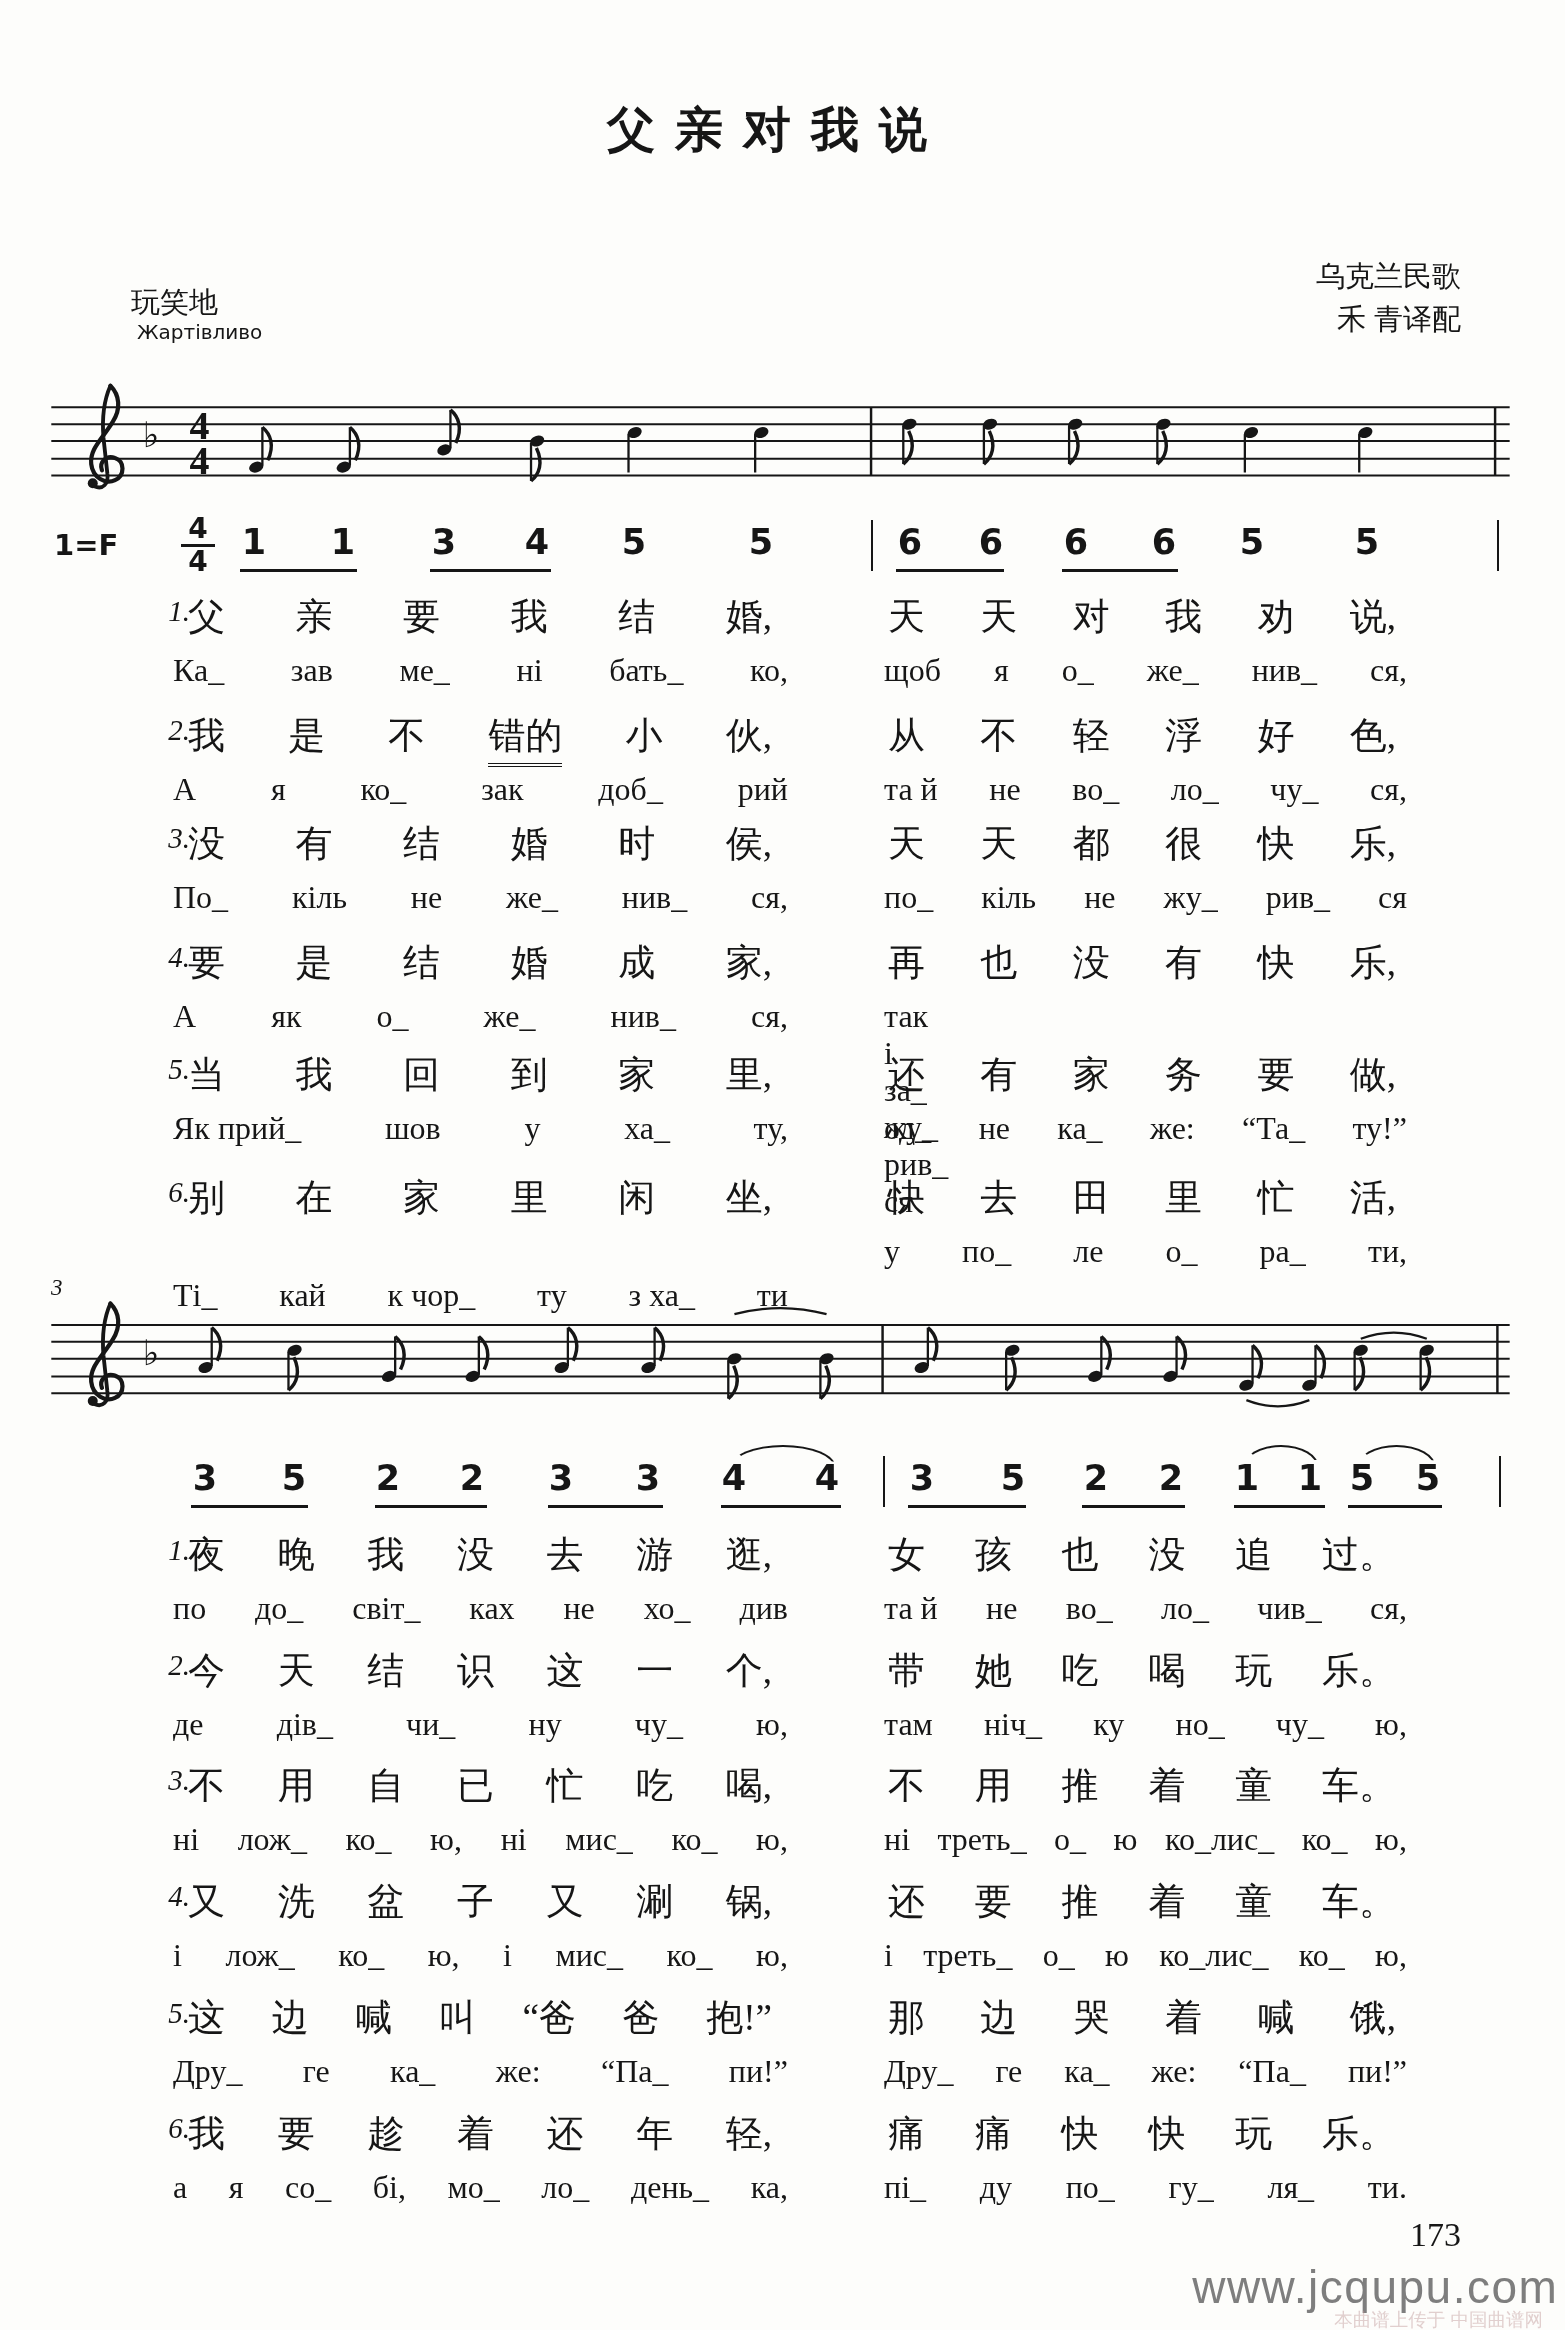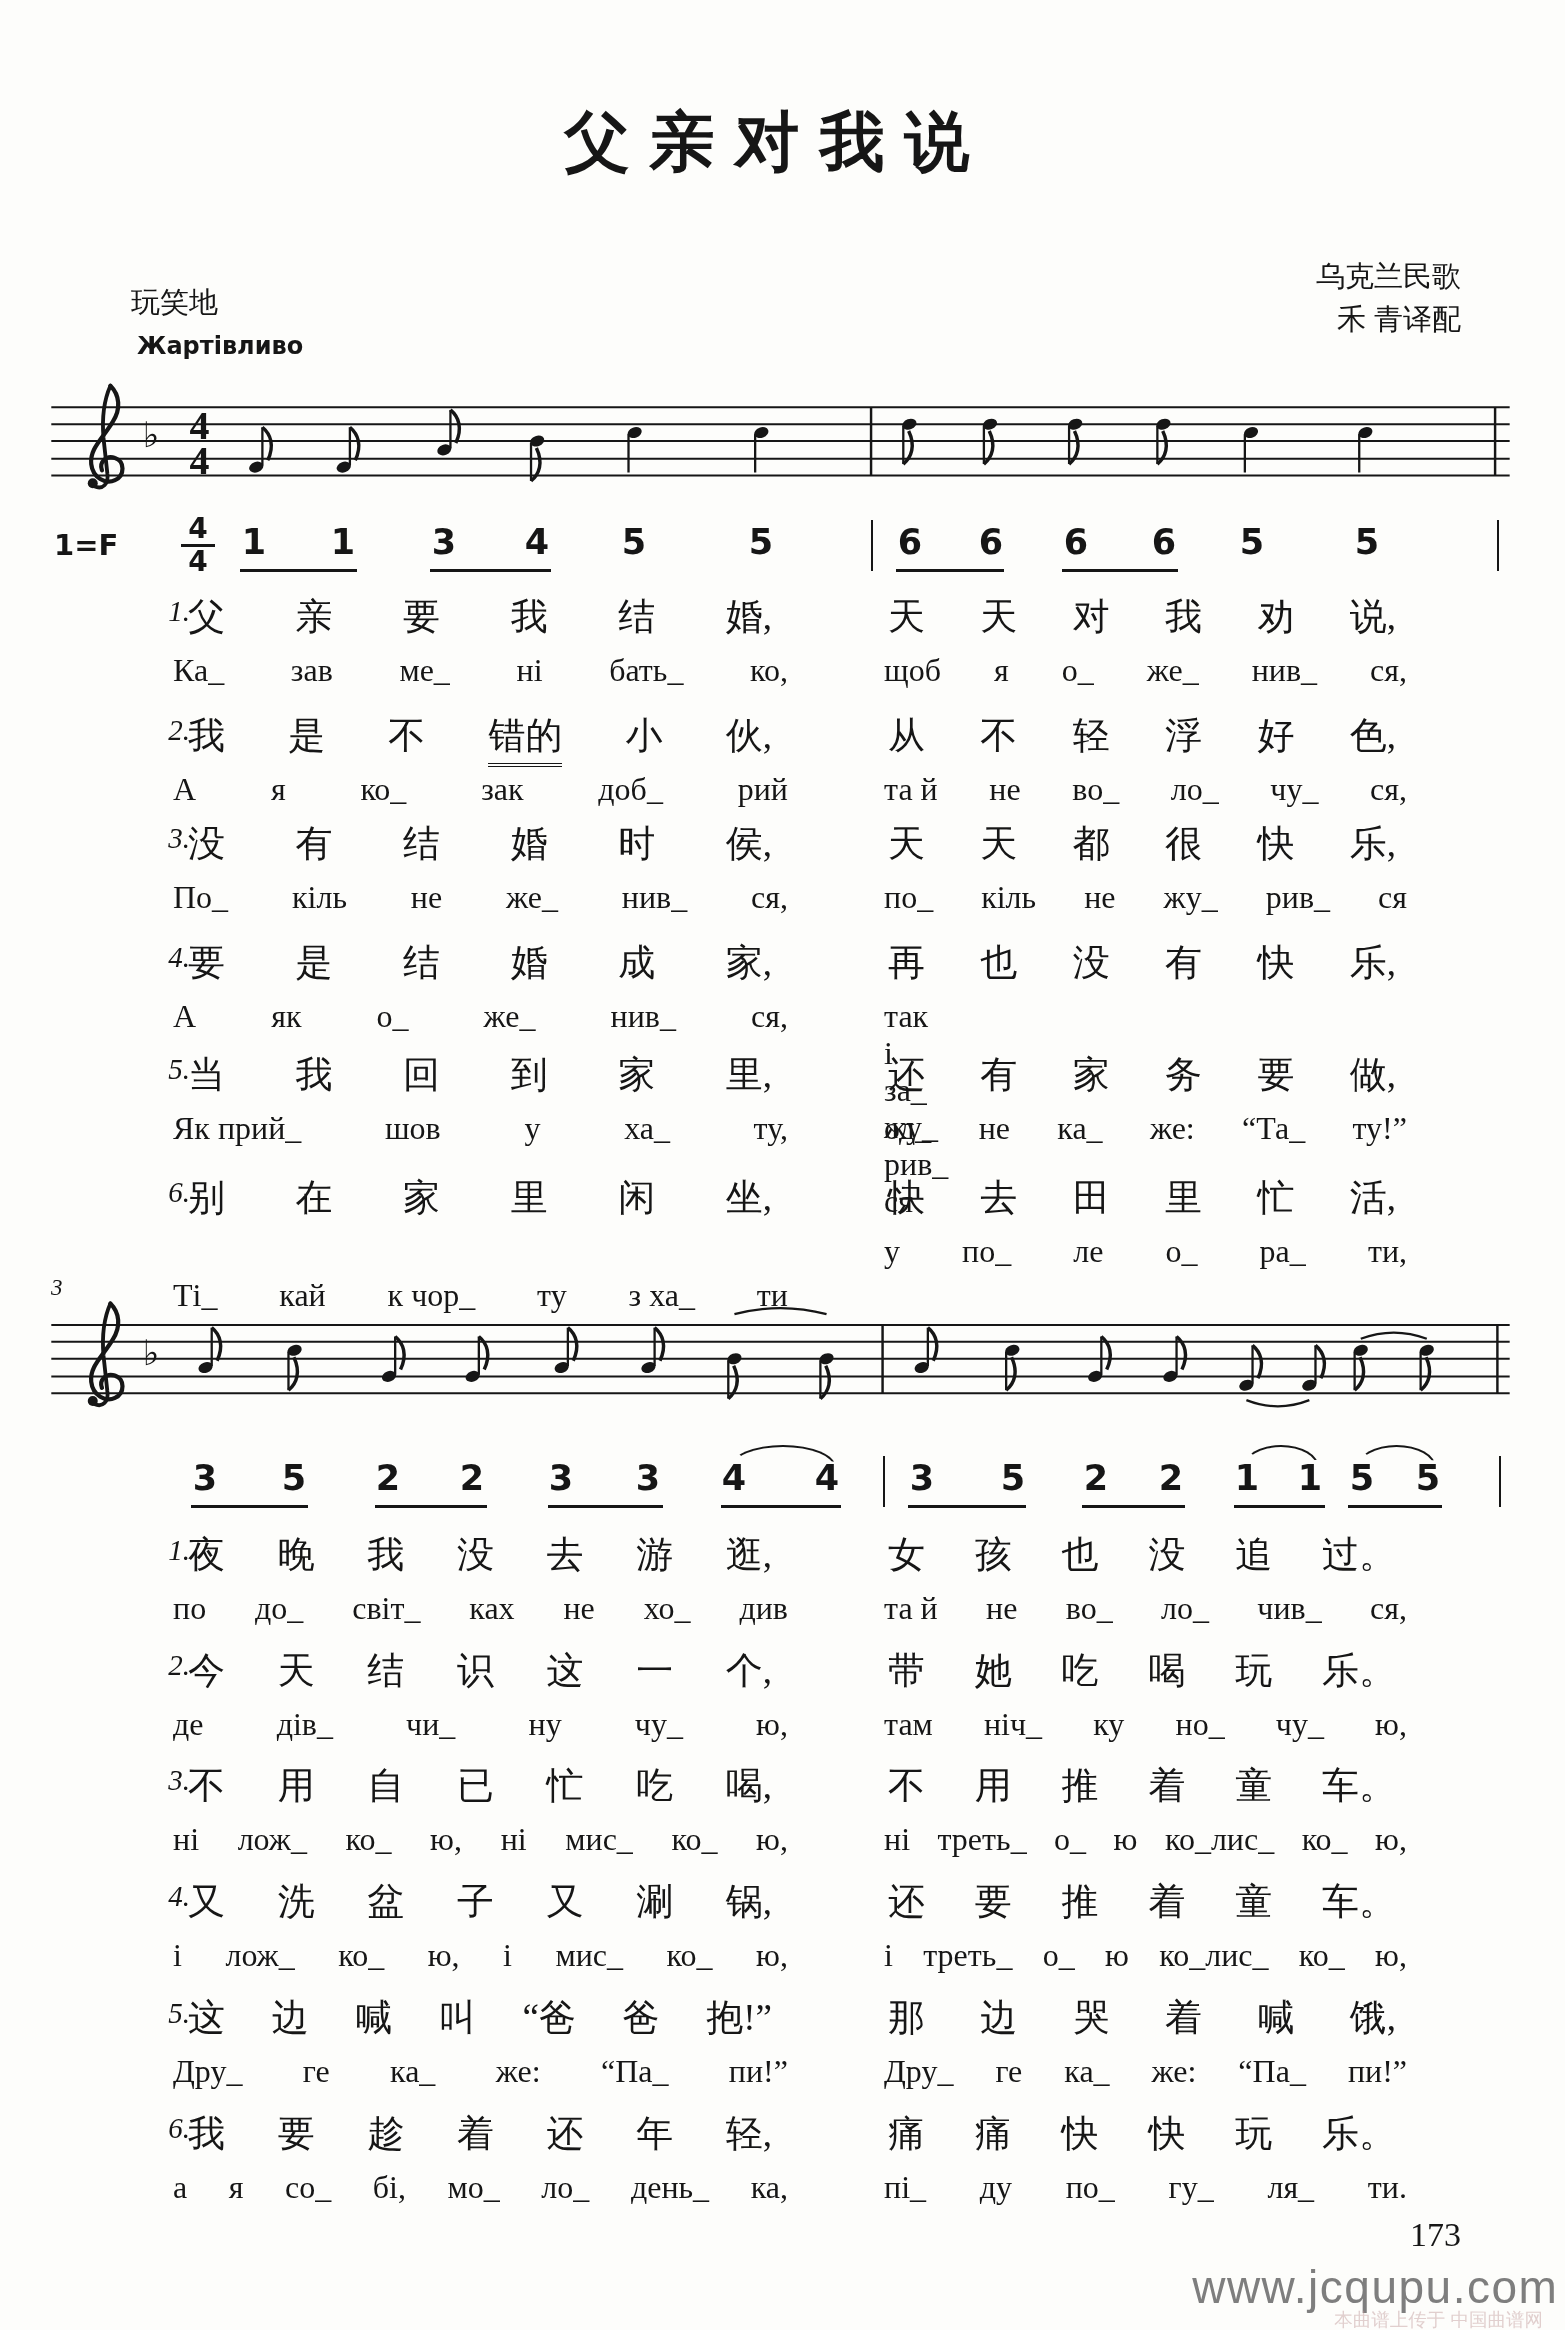--- a/index.html
+++ b/index.html
@@ -1,27 +1,27 @@
 <!DOCTYPE html>
 <html style="font-size:12.3px"><head>
 <meta charset="utf-8">
 <style>
   html,body{margin:0;padding:0;background:#e8e8e8;}
   .page{position:relative;width:1566px;height:2330px;background:#fdfdfb;color:#161616;
         font-family:"Liberation Serif",serif;overflow:hidden;}
   .abs{position:absolute;}
   
-  .title{left:0;width:1554px;top:98px;text-align:center;font-size:65px;font-weight:bold;
+  .title{left:0;width:1554px;top:98px;text-align:center;font-size:48px;font-weight:bold;
          letter-spacing:20px;font-family:"Liberation Serif",serif;}
   .subtitle{left:0;width:1566px;top:186px;text-align:center;font-size:35px;letter-spacing:3.1px;
             font-family:"Liberation Serif",serif;}
   .credits{right:105px;top:255px;text-align:right;font-size:29px;line-height:43px;
            font-family:"Liberation Sans",sans-serif;}
   .tempo-zh{left:131px;top:283px;font-size:29px;font-family:"Liberation Sans",sans-serif;}
-  .tempo-uk{left:137px;top:332px;font-size:24px;font-weight:bold;font-family:"DejaVu Sans",sans-serif;}
+  .tempo-uk{left:137px;top:320px;font-size:20px;font-weight:normal;font-family:"DejaVu Sans",sans-serif;}
   
   .num-row{left:0;top:0;width:1566px;height:74px;}
   .num{position:absolute;transform:translateX(-50%);font-family:"DejaVu Sans",sans-serif;
        font-weight:bold;font-size:35px;line-height:35px;top:4.6px;}
   .key-label{position:absolute;left:54px;top:7.7px;font-family:"DejaVu Sans",sans-serif;
              font-weight:bold;font-size:29px;}
   .frac{position:absolute;left:178px;top:-6.2px;width:40px;text-align:center;
         font-family:"DejaVu Sans",sans-serif;font-weight:bold;font-size:28px;line-height:29px;}
   .frac .bar{height:0;border-top:3.1px solid #161616;margin:0.8px 3.1px;}
   .beam{position:absolute;height:0;border-top:3.1px solid #161616;top:49px;}

